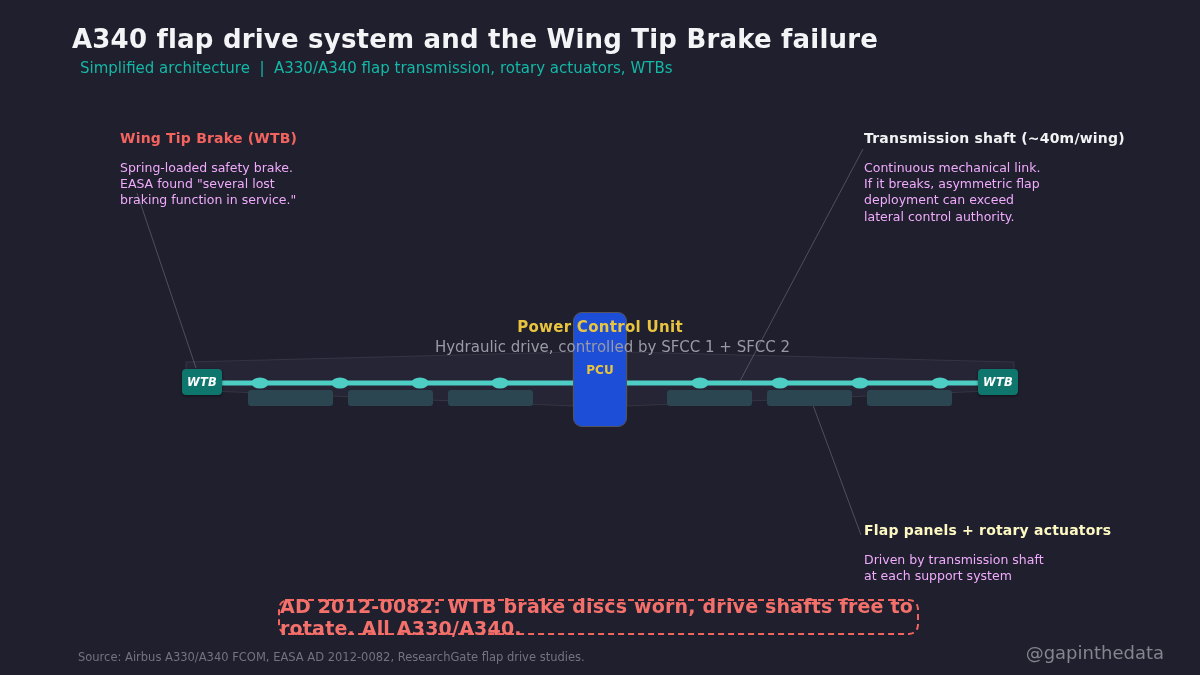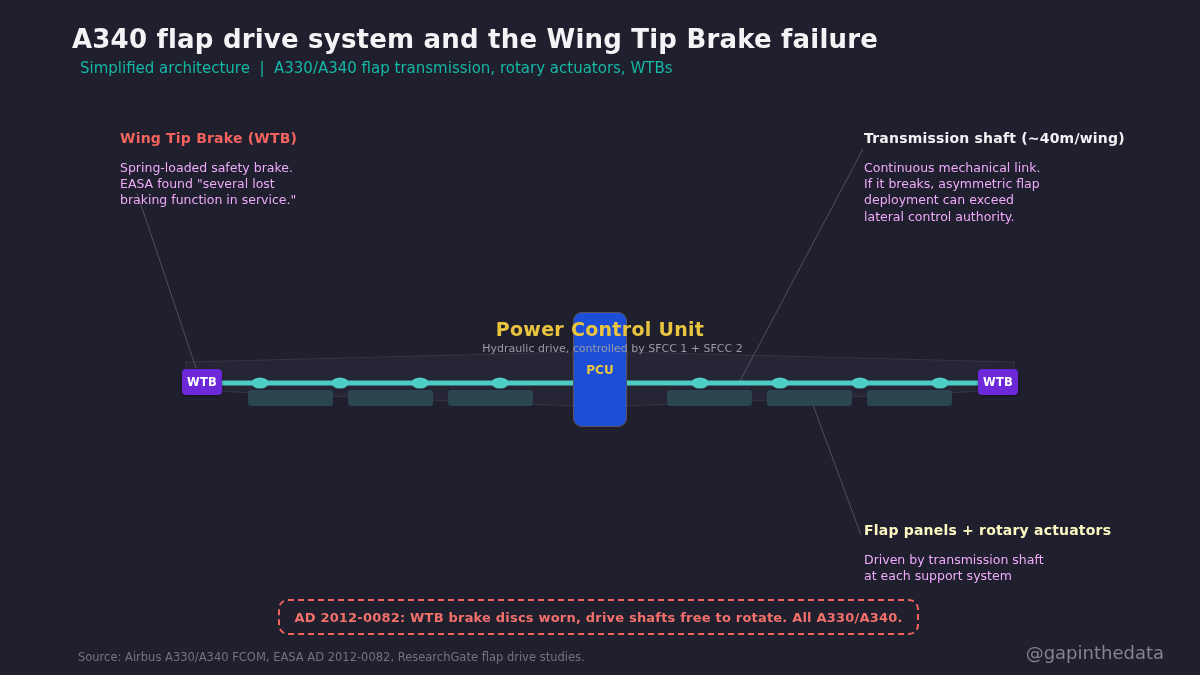--- a/index.html
+++ b/index.html
@@ -20,43 +20,43 @@
   .ann h2 { margin:0 0 14px 0; font-size:14px; font-weight:bold; letter-spacing:.2px; }
   .ann p  { margin:0; font-size:12.5px; line-height:16.2px; color:#f0abfc; white-space:pre-line; }
   #ann-wtb   { left:120px; top:130px; }
   #ann-wtb h2 { color:#f4645f; }
   #ann-shaft { left:864px; top:130px; }
   #ann-shaft h2 { color:#f2f2f4; }
   #ann-flaps { left:864px; top:522px; }
   #ann-flaps h2 { color:#fef9c3; }
 
   .pcu-heading { position:absolute; left:0; right:0; top:318px; text-align:center; z-index:5; pointer-events:none; }
-  .pcu-heading .t { margin:0; font-size:19px; font-weight:bold; color:#e9c53f; letter-spacing:.3px; }
-  .pcu-heading .s { margin:2px 0 0 1px; font-size:11px; color:#9a9aa6;padding-left:24px; }
+  .pcu-heading .t { margin:0; font-size:15px; font-weight:bold; color:#e9c53f; letter-spacing:.3px; }
+  .pcu-heading .s { margin:2px 0 0 1px; font-size:15px; color:#9a9aa6;padding-left:24px; }
 
   .pcu-box {
     position:absolute; left:573px; top:312px; width:54px; height:115px; box-sizing:border-box;
     background:#1d4ed8; border:1px solid #54545f; border-radius:9px; z-index:4;
     display:flex; align-items:center; justify-content:center;
     font-size:12px; font-weight:bold; color:#e9c53f;
   }
   .wtb-box {
     position:absolute; top:369px; width:40px; height:26px; z-index:6;
-    background:#6d28d9; border-radius:4px; box-shadow:0 1px 3px rgba(0,0,0,.45);
+    background:#0f766e; border-radius:4px; box-shadow:0 1px 3px rgba(0,0,0,.45);
     display:flex; align-items:center; justify-content:center;
-    font-size:11.5px; font-weight:bold; color:#ffffff; letter-spacing:.3px;
+    font-size:11.5px; font-weight:bold; color:#ffffff; letter-spacing:.3px;font-style:italic;
   }
   #wtb-left  { left:182px; }
   #wtb-right { left:978px; }
 
   .ad-box {
     position:absolute; left:278px; top:599px; width:641px; height:36px; box-sizing:border-box;
     border:2px dashed #f4645f; border-radius:10px; z-index:3;
     display:flex; align-items:center; justify-content:center;
-    font-size:13px; font-weight:bold; color:#f4706b; letter-spacing:.2px;
+    font-size:19px; font-weight:bold; color:#f4706b; letter-spacing:.2px;
   }
   .source { position:absolute; left:72px; top:644px; margin:6px; font-size:11.5px; color:#74747f; }
   .handle { position:absolute; right:36px; top:642px; margin:0; font-size:18px; color:#85858f; }
 
   #diagram-svg { position:absolute; left:0; top:0; z-index:2; }
 </style>
 </head>
 <body>
 
 <div class="canvas">

